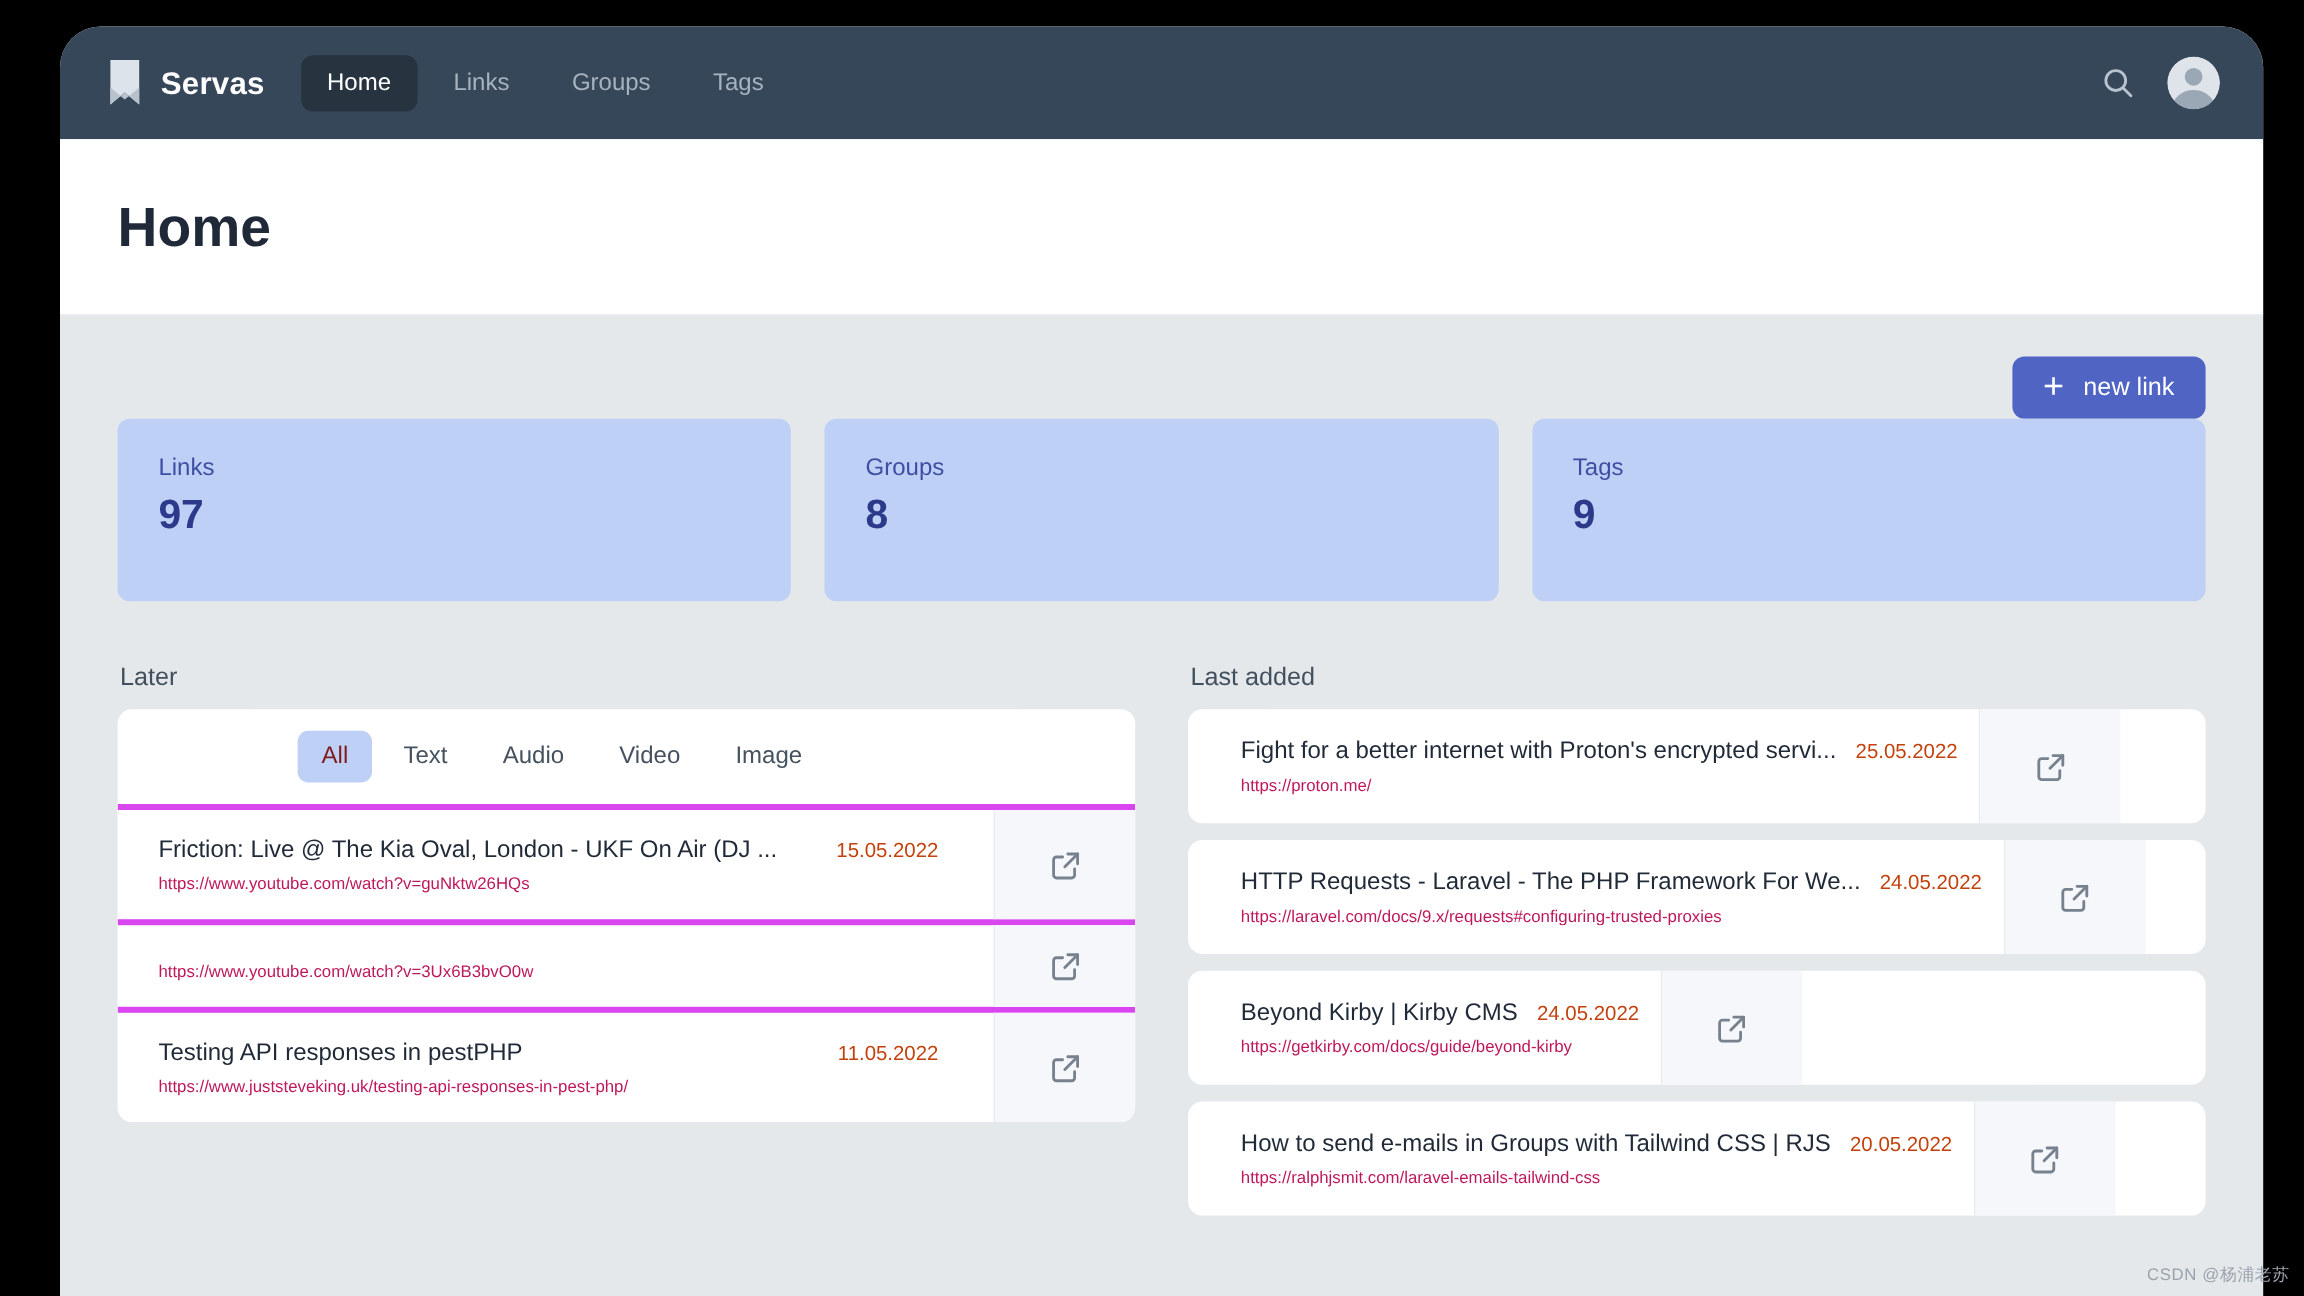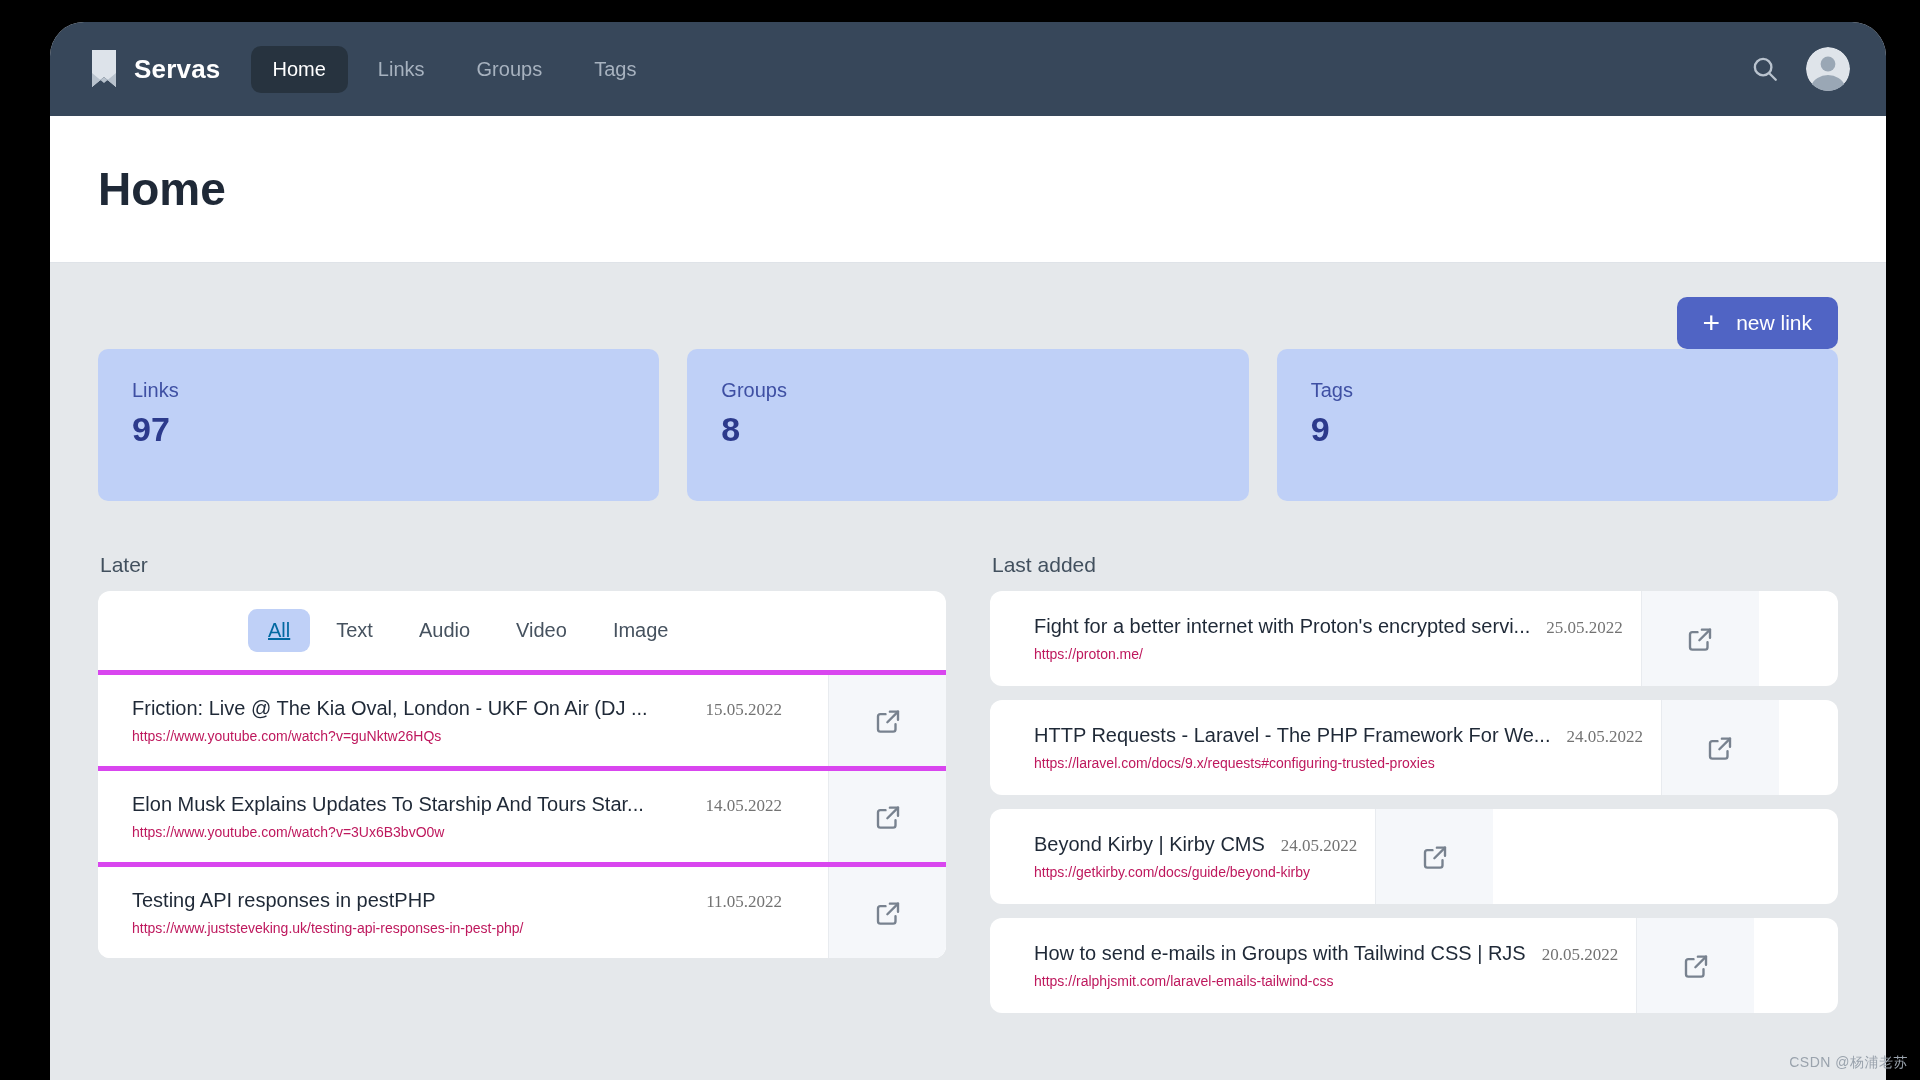--- a/index.html
+++ b/index.html
@@ -78,33 +78,33 @@
   .cols { display: grid; grid-template-columns: 1fr 1fr; gap: 44px; margin-top: 24px; }
 
   .later-card {
     background: #ffffff; border-radius: 12px; overflow: hidden;
   }
   .tabbar { display: flex; align-items: center; padding: 18px 20px 18px 150px; gap: 6px; }
   .tab {
     font-size: 20px; color: #46525f; padding: 10px 20px;
     border-radius: 9px; cursor: pointer;
   }
-  .tab.active { background: #bfd0f7; color: #0369a1; text-decoration: underline; }
+  .tab.active { background: #bfd0f7; color: #7f1d1d; }
 
   .link-row { display: flex; border-top: 5px solid #d946ef; background:#fff;gap:28px; }
   .link-row .row-main {
     flex: 1; min-width: 0; padding: 22px 18px 22px 34px;
   }
   .row-top { display: flex; align-items: baseline; gap: 16px; }
   .row-title {
     font-size: 20px; color: #1f2937; font-weight: 500;
     white-space: nowrap; overflow: hidden; text-overflow: ellipsis;
     flex: 1; min-width: 0;
   }
-  .row-date { font-size: 17px; color: #737373; white-space: nowrap; font-family: Liberation Serif, serif; }
+  .row-date { font-size: 17px; color: #c2410c; white-space: nowrap; }
   .row-url {
     font-size: 14px; color: #be185d; margin-top: 8px;
     white-space: nowrap; overflow: hidden; text-overflow: ellipsis;
   }
   .row-action {
     width: 118px; flex: 0 0 118px;
     background: #f5f7fa; border-left: 1px solid #e8ebef;
     display: flex; align-items: center; justify-content: center;
     cursor: pointer;
   }
@@ -221,24 +221,20 @@
                   <path d="M13.5 4.5 H20 V11"></path>
                     <path d="M20 4.5 L11.5 13"></path>
                   <path d="M18 14.5 V18.6 a1.9 1.9 0 0 1 -1.9 1.9 H5.9 A1.9 1.9 0 0 1 4 18.6 V8.4 A1.9 1.9 0 0 1 5.9 6.5 H10"></path>
                 </svg>
               </span>
             </div>
           </div>
 
           <div class="link-row">
             <div class="row-main">
-              <div class="row-top">
-                <div class="row-title">Elon Musk Explains Updates To Starship And Tours Star...</div>
-                <div class="row-date">14.05.2022</div>
-              </div>
               <div class="row-url">https://www.youtube.com/watch?v=3Ux6B3bvO0w</div>
             </div>
             <div class="row-action">
               <span>
                 <svg class="ext-icon" viewBox="0 0 24 24" fill="none" stroke="#78828f" stroke-width="1.9" stroke-linecap="round" stroke-linejoin="round">
                   <path d="M13.5 4.5 H20 V11"></path>
                     <path d="M20 4.5 L11.5 13"></path>
                   <path d="M18 14.5 V18.6 a1.9 1.9 0 0 1 -1.9 1.9 H5.9 A1.9 1.9 0 0 1 4 18.6 V8.4 A1.9 1.9 0 0 1 5.9 6.5 H10"></path>
                 </svg>
               </span>

